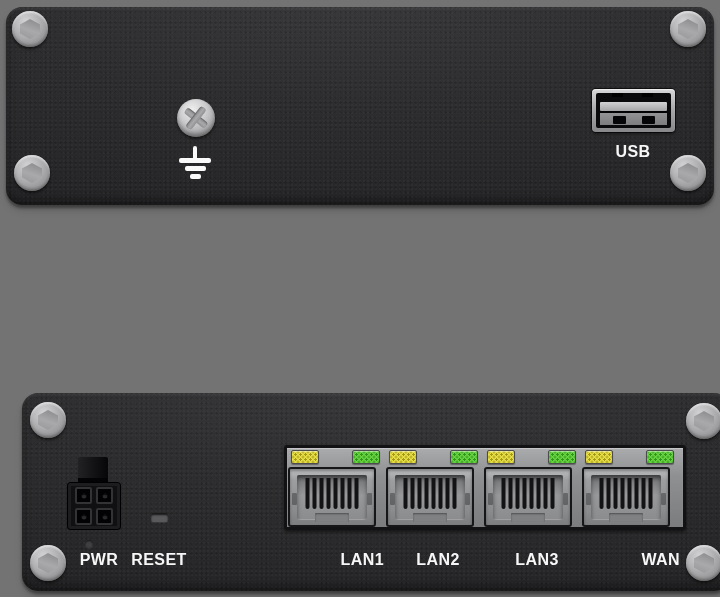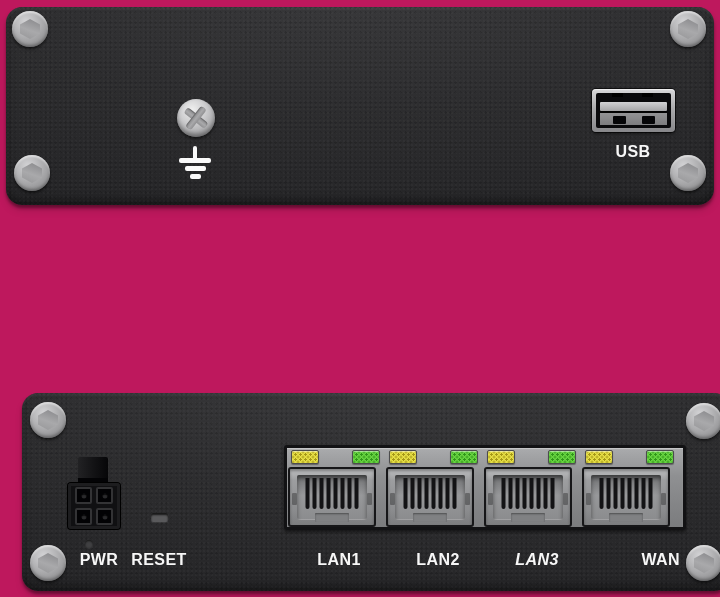--- a/index.html
+++ b/index.html
@@ -1,18 +1,18 @@
 <!DOCTYPE html>
 <html><head>
 <meta charset="utf-8">
 <style>
   html,body { margin:0; padding:0; background:#ffffff; }
   .stage {
     position:relative; width:720px; height:597px; overflow:hidden;
-    background:#be185d;
+    background:#737373;
     font-family:"Liberation Sans", sans-serif;
   }
   .panel {
     position:absolute; left:6px; width:708px; height:198px; border-radius:16px;
     background: radial-gradient(120% 140% at 50% -10%, #3a3a3c 0%, #2d2d2f 45%, #262628 80%, #212123 100%);
     box-shadow: 0 3px 3px rgba(0,0,0,.35), 0 6px 10px -3px rgba(0,0,0,.25),
                 inset 0 2px 3px rgba(255,255,255,.07), inset 0 -5px 8px rgba(0,0,0,.4);
   }
   .panel::before { 
     content:""; position:absolute; inset:0; border-radius:inherit; pointer-events:none;
@@ -280,19 +280,19 @@
             <div class="pin"></div>
               <div class="pin"></div>
               <div class="pin"></div>
               <div class="pin"></div>
           </div>
           <div class="clip-slot"></div>
         </div>
       </div>
     </div>
 
-    <div class="plabel" style="left:272px; top:159px;">LAN1</div>
+    <div class="plabel" style="left:272px; top:159px;text-align:right;">LAN1</div>
     <div class="plabel" style="left:371px; top:159px;">LAN2</div>
-    <div class="plabel" style="left:470px; top:159px;font-style:italic;">LAN3</div>
+    <div class="plabel" style="left:470px; top:159px;">LAN3</div>
     <div class="plabel" style="left:568px; top:159px;text-align:right;">WAN</div>
   </div>
 
 </div>
 
 </body></html>

